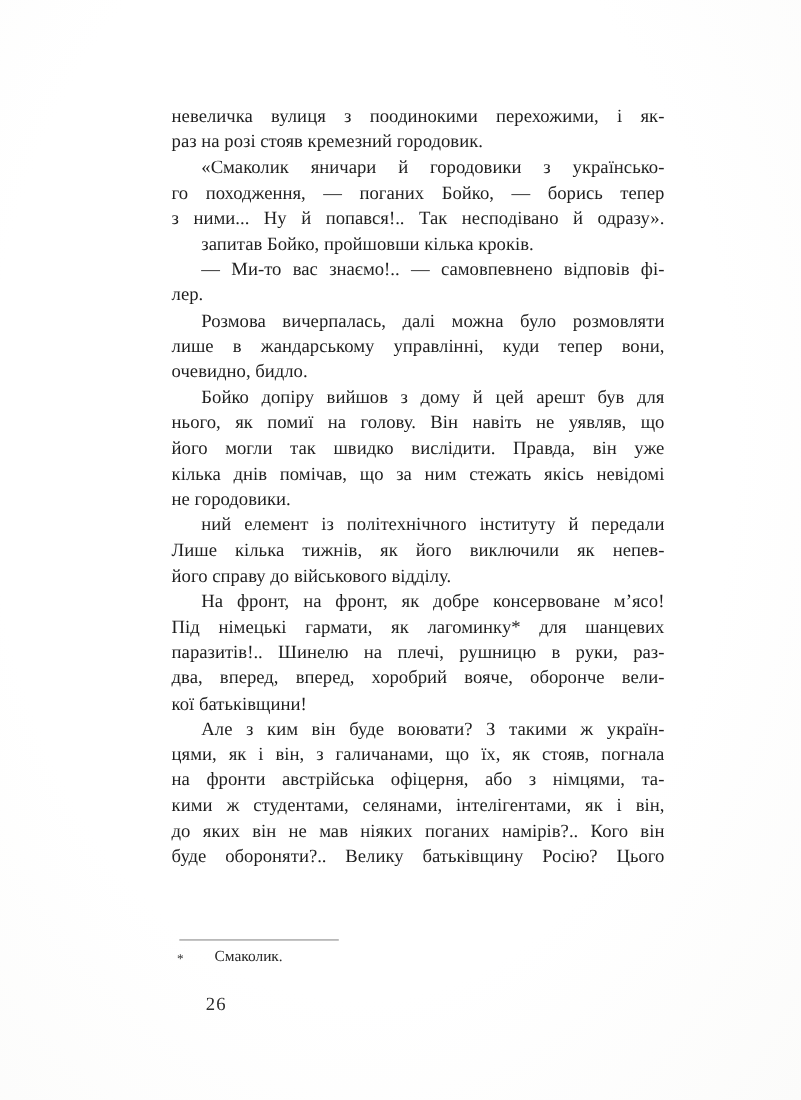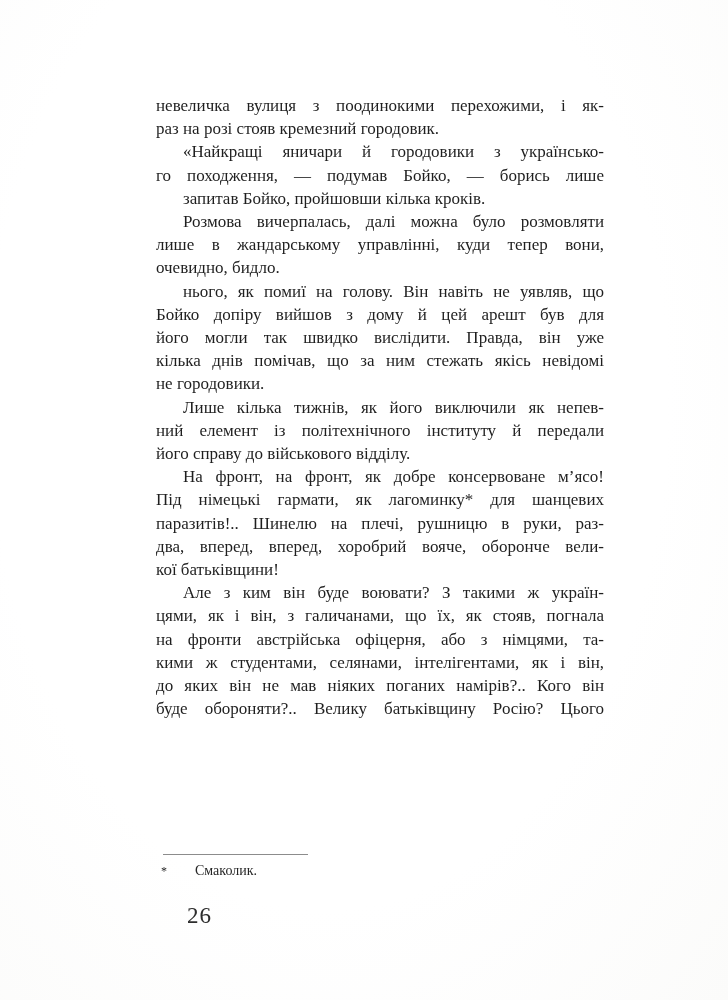--- a/index.html
+++ b/index.html
@@ -57,57 +57,62 @@
   .footnote .marker {
     position: absolute;
     left: 4px;
     top: 0px;
     font-size: 12px;
   }
   .page-number {
     position: absolute;
     left: 187px;
     top: 903px;
-    font-size: 23px;
+    font-size: 17px;
     letter-spacing: 1px;
     color: #2d2d2d;
   }
 </style>
 </head>
 <body>
 
 <div class="page">
 
   <div class="text-block" id="text-block">
       <div class="para">
         <div class="line j">невеличка вулиця з поодинокими перехожими, і як-</div>
         <div class="line">раз на розі стояв кремезний городовик.</div>
       </div>
       <div class="para indent">
-        <div class="line j">«Найкращі яничари й городовики з українсько-</div>
-        <div class="line j">го походження, — подумав Бойко, — борись лише</div>
+        <div class="line j">«Смаколик яничари й городовики з українсько-</div>
+        <div class="line j">го походження, — поганих Бойко, — борись тепер</div>
+        <div class="line j">з ними... Ну й попався!.. Так несподівано й одразу».</div>
       </div>
       <div class="para indent">
         <div class="line">запитав Бойко, пройшовши кілька кроків.</div>
+      </div>
+      <div class="para indent">
+        <div class="line j">— Ми-то вас знаємо!.. — самовпевнено відповів фі-</div>
+        <div class="line">лер.</div>
       </div>
       <div class="para indent">
         <div class="line j">Розмова вичерпалась, далі можна було розмовляти</div>
         <div class="line j">лише в жандарському управлінні, куди тепер вони,</div>
         <div class="line">очевидно, бидло.</div>
       </div>
       <div class="para indent">
+        <div class="line j">Бойко допіру вийшов з дому й цей арешт був для</div>
         <div class="line j">нього, як помиї на голову. Він навіть не уявляв, що</div>
-        <div class="line j">Бойко допіру вийшов з дому й цей арешт був для</div>
         <div class="line j">його могли так швидко вислідити. Правда, він уже</div>
         <div class="line j">кілька днів помічав, що за ним стежать якісь невідомі</div>
         <div class="line">не городовики.</div>
       </div>
       <div class="para indent">
+        <div class="line j">ний елемент із політехнічного інституту й передали</div>
         <div class="line j">Лише кілька тижнів, як його виключили як непев-</div>
-        <div class="line j">ний елемент із політехнічного інституту й передали</div>
         <div class="line">його справу до військового відділу.</div>
       </div>
       <div class="para indent">
         <div class="line j">На фронт, на фронт, як добре консервоване м’ясо!</div>
         <div class="line j">Під німецькі гармати, як лагоминку* для шанцевих</div>
         <div class="line j">паразитів!.. Шинелю на плечі, рушницю в руки, раз-</div>
         <div class="line j">два, вперед, вперед, хоробрий вояче, оборонче вели-</div>
         <div class="line">кої батьківщини!</div>
       </div>
       <div class="para indent">

